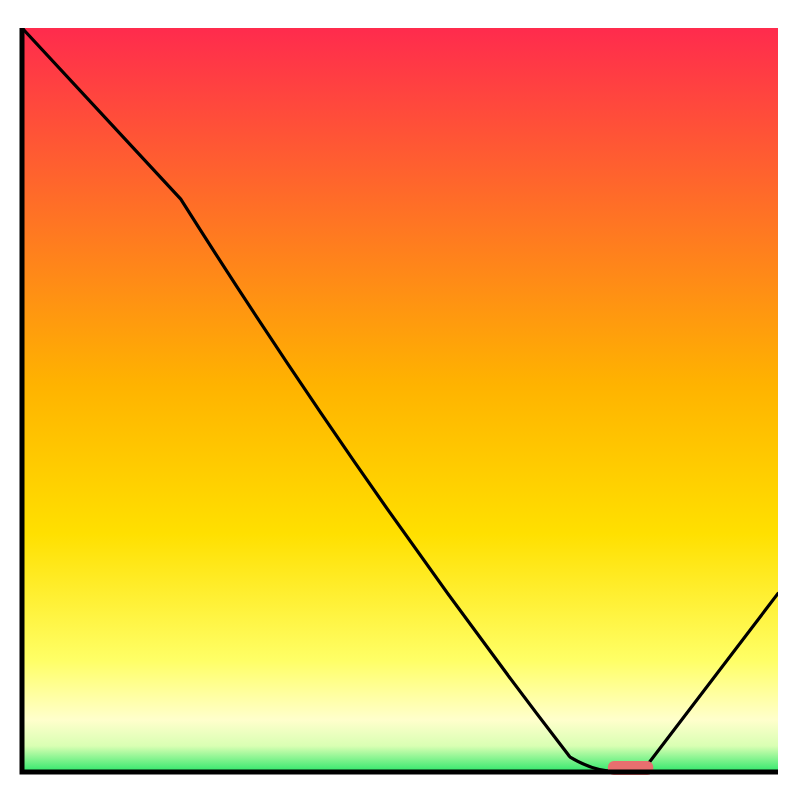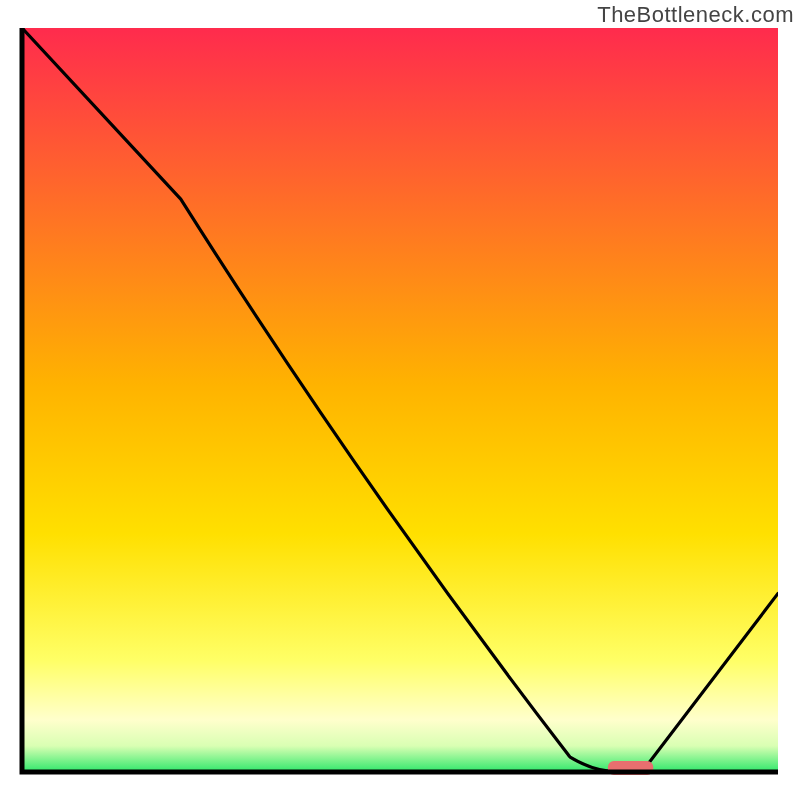--- a/index.html
+++ b/index.html
@@ -45,21 +45,20 @@
   }
   .marker-rect {
     rx: 6;
     ry: 6;
   }
 </style>
 </head>
 <body>
 <div class="container">
 
-  <div class="watermark">TheBottleneck.com</div>
 
   <svg class="chart" viewBox="0 0 800 800" preserveAspectRatio="none">
     <defs>
       <linearGradient id="bg-grad" x1="0" y1="0" x2="0" y2="1">
         <stop id="g0" offset="0%" stop-color="#ff2b4d"></stop>
         <stop id="g1" offset="48%" stop-color="#ffb300"></stop>
         <stop id="g2" offset="68%" stop-color="#ffe000"></stop>
         <stop id="g3" offset="85%" stop-color="#ffff66"></stop>
         <stop id="g4" offset="93%" stop-color="#ffffcc"></stop>
         <stop id="g5" offset="96.5%" stop-color="#d9ffb3"></stop>

